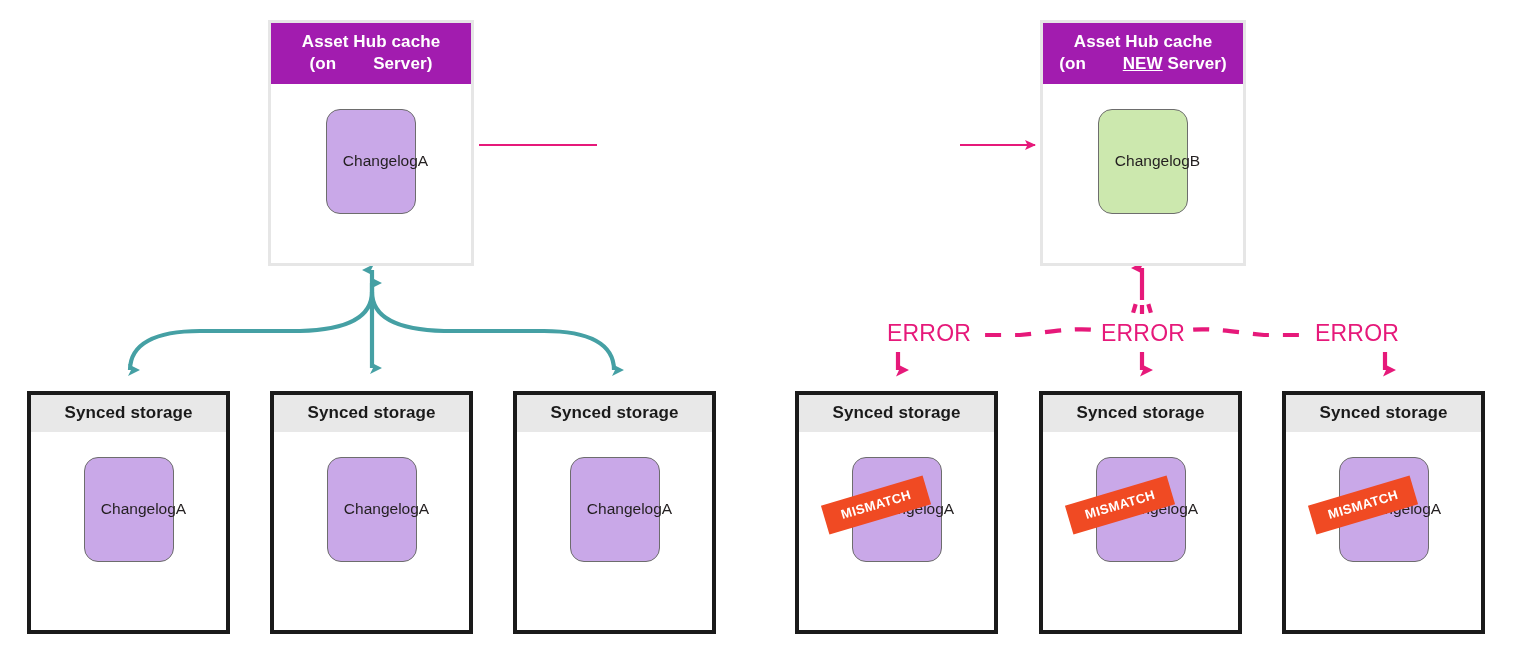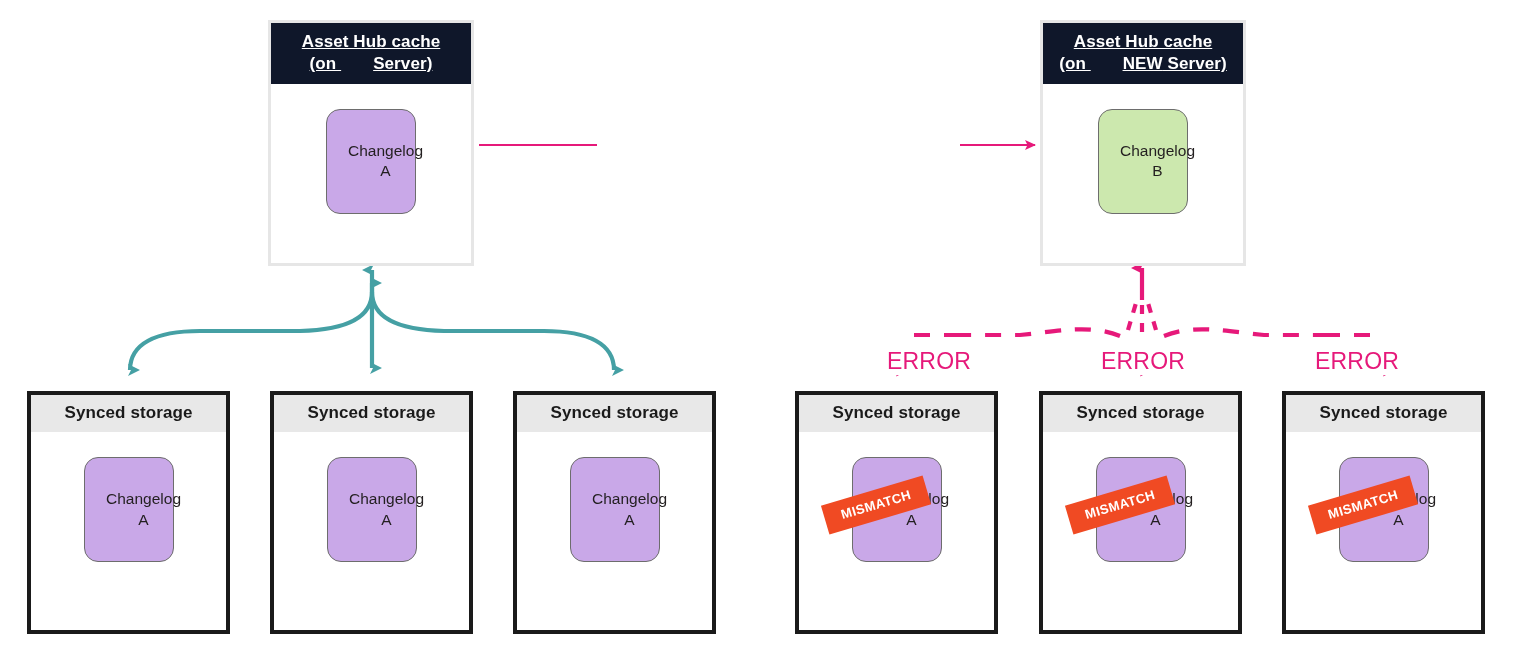--- a/index.html
+++ b/index.html
@@ -14,29 +14,28 @@
   #wires{position:absolute;left:0;top:0;width:1514px;height:660px;pointer-events:none;}
 
   
   .hub{
     position:absolute;
     background:#ffffff;
     border:3px solid #e6e6e6;
     box-sizing:border-box;
   }
   .hub-header{
-    background:#0f172a;
+    background:#a21caf;
     color:#ffffff;
     font-weight:bold;
     font-size:17px;
     line-height:1.28;
     text-align:center;
     padding:8px 4px 9px 4px;
     letter-spacing:.1px;
-    text-decoration:underline;
   }
   .hub-header .u{text-decoration:underline;margin-left:32px;}
   .hub-body{
     position:relative;
     height:168px;
   }
 
   
   .store{
     position:absolute;
@@ -55,21 +54,21 @@
   }
   .store-body{position:relative;height:157px;}
 
   
   .changelog{
     position:absolute;
     width:90px;height:105px;
     border:1.5px solid #6d6d6d;
     border-radius:14px;
     box-sizing:border-box;
-    display:flex;flex-direction:column;
+    display:flex;
     align-items:center;justify-content:center;
     font-size:15.5px;line-height:1.32;
     color:#231f20;
     text-align:center;
     padding-left:29px;
   }
   .changelog.purple{background:#c9a8e8;}
   .changelog.green{background:#cce8ae;}
 
   
@@ -97,21 +96,20 @@
     white-space:nowrap;
   }
   .errlabel{
     position:absolute;
     color:#e6197a;
     font-size:23px;
     letter-spacing:.2px;
     white-space:nowrap;
     background:#ffffff;
     padding:0 3px;
-    margin-top:28px;
   }
 </style>
 </head>
 <body>
 
 <div id="stage">
 
   <svg id="wires" viewBox="0 0 1514 660">
     <defs>
       <marker id="tealUp" markerWidth="12" markerHeight="12" refX="6" refY="10" orient="auto" markerUnits="userSpaceOnUse">

